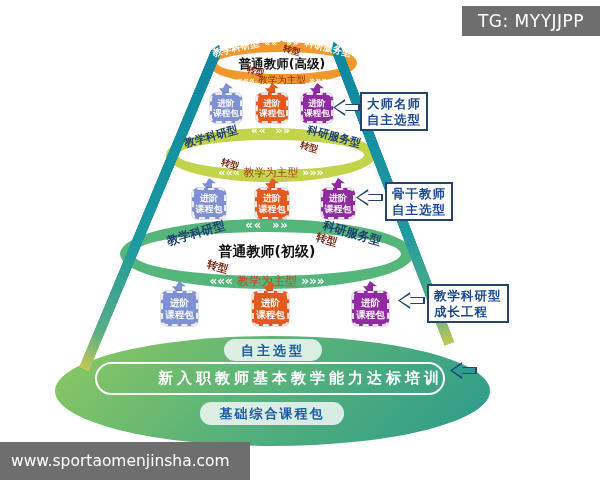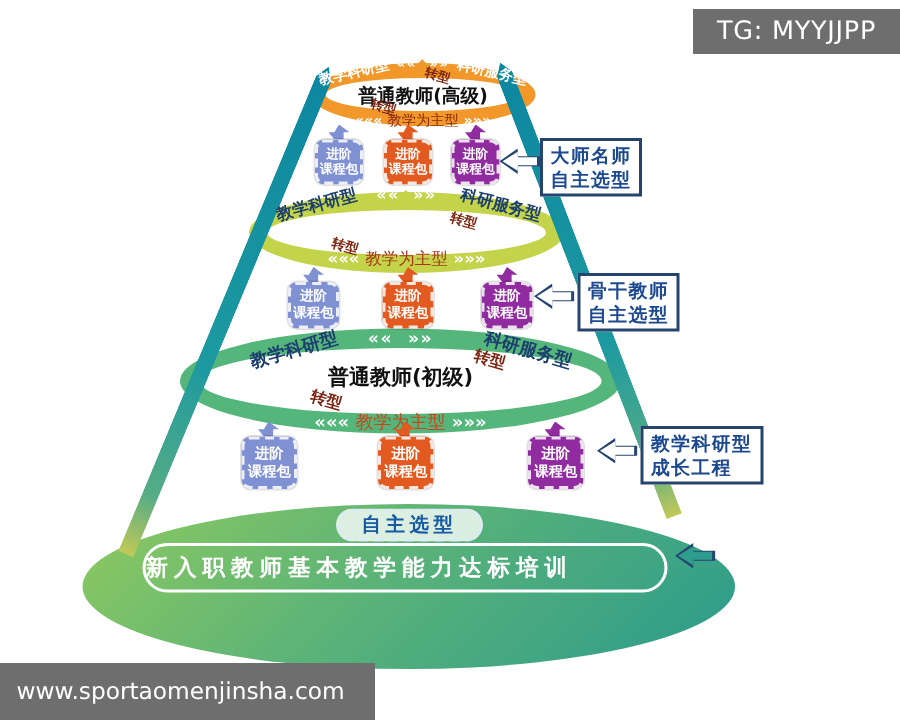--- a/index.html
+++ b/index.html
@@ -45,21 +45,21 @@
 
   
   .base { position:absolute; left:55px; top:336px; width:435px; height:110px; border-radius:50%; z-index:1;
           background:linear-gradient(135deg,#8fca5f 0%,#5bb378 45%,#2b9b8c 100%); }
   .tag { position:absolute; z-index:4; border:2px dashed #dceaf6; background:rgba(255,255,255,.78);
          color:#175ba4; font-weight:bold; text-align:center; border-radius:11px; }
   .tag.top-tag    { left:224px; top:339px; width:98px;  height:22px; font-size:13px; letter-spacing:3px; line-height:19px; }
   .tag.bottom-tag { left:200px; top:402px; width:144px; height:23px; font-size:13px; letter-spacing:2px; line-height:20px; }
   .mainpill { position:absolute; z-index:4; left:95px; top:362px; width:350px; height:33px;
               border:2px solid #fff; border-radius:17px; color:#fff; font-weight:bold; font-size:15px;
-              letter-spacing:4px; text-align:left; line-height:29px; }
+              letter-spacing:4px; text-align:right; line-height:29px; }
 
   
   .side-box { position:absolute; z-index:6; background:#fff; border:2px solid #25456f; color:#1d4a8f;
               font-weight:bold; font-size:12.5px; line-height:1.25; letter-spacing:1px;
               padding:2px 5px; text-align:left; white-space:nowrap; }
   .larrow { position:absolute; z-index:6; width:27px; height:17px; background:#25456f;
             clip-path:polygon(0 50%,45% 0,45% 30%,100% 30%,100% 70%,45% 70%,45% 100%); }
   .larrow .fill { position:absolute; left:2px; top:2px; right:2px; bottom:2px;
             clip-path:polygon(0 50%,45% 0,45% 30%,100% 30%,100% 70%,45% 70%,45% 100%); background:#fff; }
   .larrow .fill.teal { background:var(--arrow-teal); }
@@ -160,20 +160,21 @@
       <span>课程包</span>
     </div>
   <div class="uarrow c-purple" style="left:363px;top:281px;"></div>
   <div class="badge lg c-purple" style="left:352px;top:291px;">
       <span>进阶</span>
       <span>课程包</span>
     </div>
 
   <div class="tag top-tag">自主选型</div>
   <div class="mainpill">新入职教师基本教学能力达标培训</div>
+  <div class="tag bottom-tag">基础综合课程包</div>
 
   <div class="larrow" style="left:333px;top:99px;">
       <div class="fill"></div>
     </div>
   <div class="side-box" style="left:360px;top:92px;">
     <span>大师名师</span><br>
     <span>自主选型</span>
   </div>
 
   <div class="larrow" style="left:356px;top:189px;">

